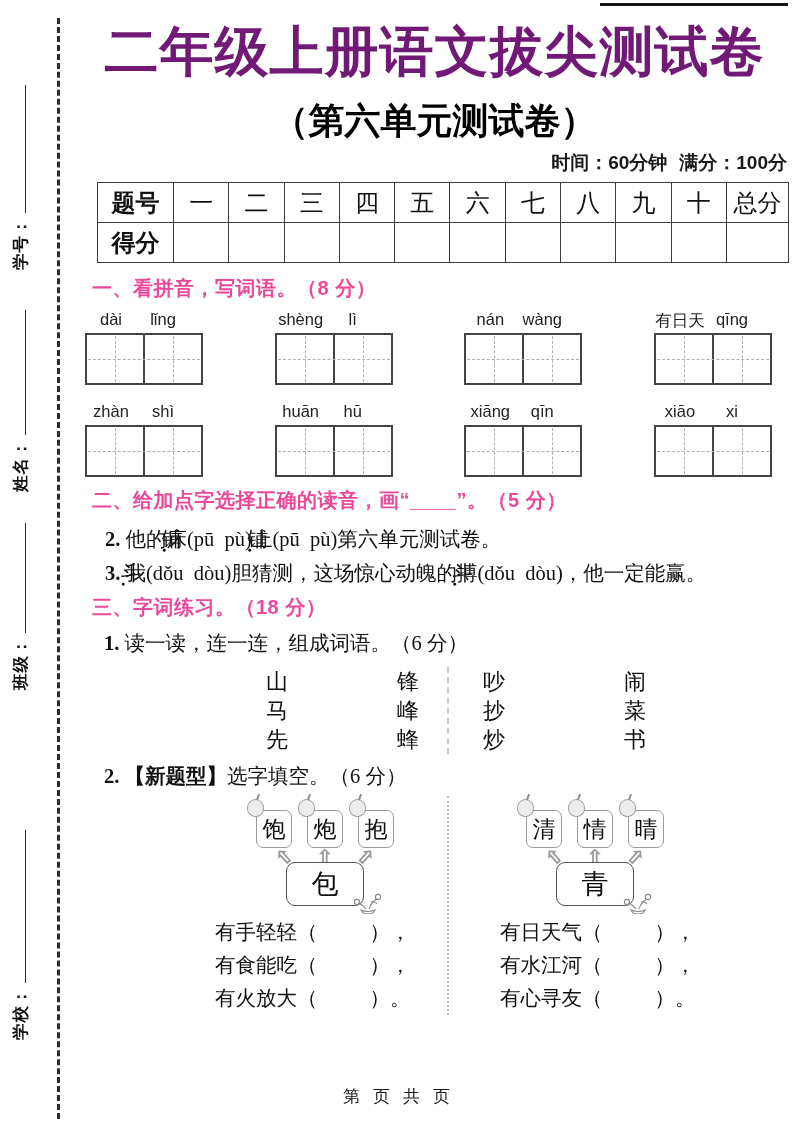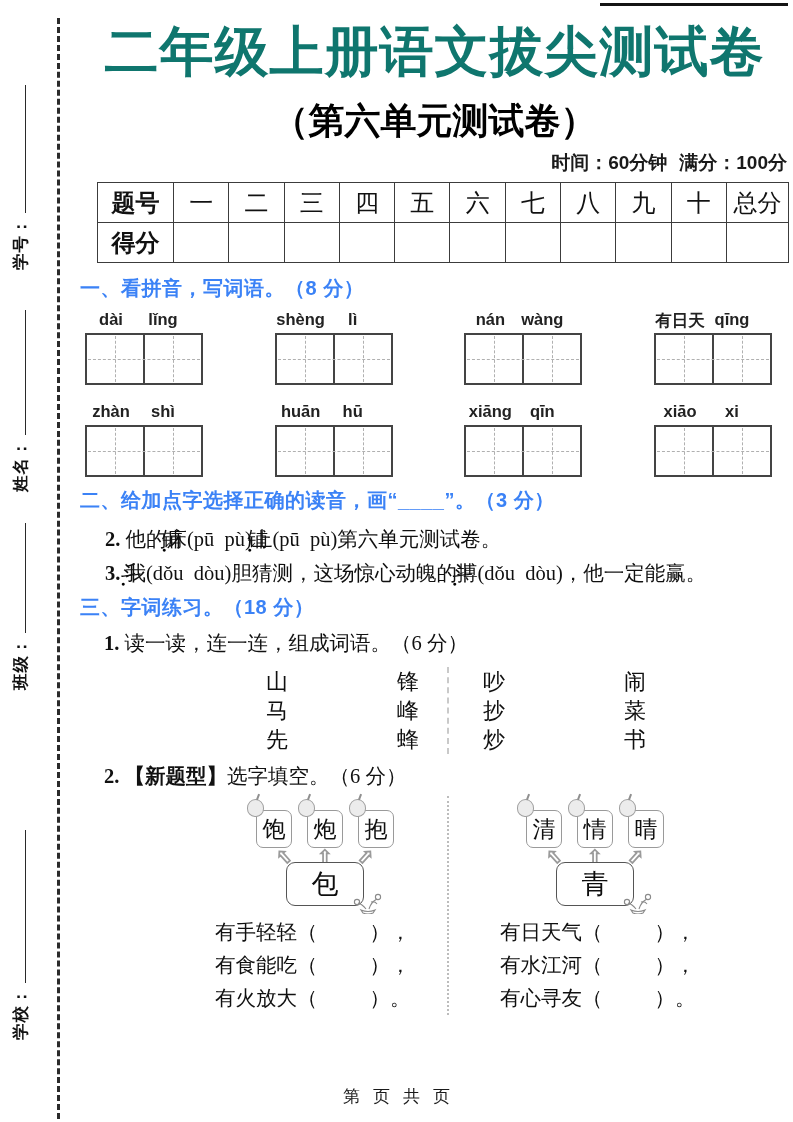--- a/index.html
+++ b/index.html
@@ -15,39 +15,39 @@
   .mlabel{
     position:absolute;left:10px;height:26px;
     transform-origin:0 0;transform:rotate(-90deg);
     display:flex;align-items:baseline;gap:4px;
     font-size:16.5px;font-weight:600;letter-spacing:1px;color:#111;white-space:nowrap;
   }
   .mlabel .u-line{flex:1;height:15px;border-bottom:1.7px solid #2a2a2a;}
   .g1{top:270px;width:185px}.g2{top:492px;width:182px}.g3{top:690px;width:167px}.g4{top:1040px;width:210px}
   
   .content{position:absolute;left:80px;top:0;width:709px;}
-  .title{margin-top:20px;text-align:center;font-size:54px;line-height:62px;font-weight:900;letter-spacing:1px;color:#0f766e;}
+  .title{margin-top:20px;text-align:center;font-size:54px;line-height:62px;font-weight:900;letter-spacing:1px;color:#701a75;}
   .subtitle{margin-top:14px;text-align:center;font-size:36px;line-height:50px;font-weight:800;color:#000;}
   .meta{margin-top:4px;height:24px;display:flex;justify-content:flex-end;gap:12px;
         font-size:19px;font-weight:700;color:#1a1a1a;padding-right:2px;}
   
   table.score{margin:8px 0 0 17px;border-collapse:collapse;table-layout:fixed;width:692px;}
   table.score td{border:1.4px solid #3c3c3c;height:37px;text-align:center;vertical-align:middle;
                  font-size:24px;color:#111;}
   td.hdr{font-weight:600;}
   
-  .sec-head{font-size:20px;font-weight:800;color:#3b82f6;letter-spacing:.5px;}
+  .sec-head{font-size:20px;font-weight:800;color:#ec4899;letter-spacing:.5px;margin-left:12px;}
   .h1x{margin-top:12px;} .h2x{margin-top:10px;} .h3x{margin-top:4px;}
   .sub-head{margin:8px 0 0 24px;font-size:20.5px;color:#111;}
   .sub-head .no{font-weight:800;font-family:"Liberation Serif",serif;}
   .sub-head .tag{font-weight:800;}
   
   .grid-row{display:flex;justify-content:space-between;width:673px;margin-left:5px;}
   .r1{margin-top:8px;} .r2{margin-top:17px;}
-  .gunit{width:104px;font-weight:bold;}
+  .gunit{width:104px;}
   .pyrow{display:flex;height:22px;margin-bottom:1px;}
   .pyrow span{flex:1;text-align:center;font-size:16.5px;color:#222;}
   .wgrid{position:relative;width:114px;height:48px;border:2px solid #444;display:flex;background:#fff;}
   .wgrid::after{content:"";position:absolute;left:1px;right:1px;top:50%;border-top:1px dashed #b0b0b0;}
   .wcell{flex:1;position:relative;}
   .wcell + .wcell{border-left:2px solid #444;}
   .wcell::before{content:"";position:absolute;top:1px;bottom:1px;left:50%;border-left:1px dashed #b0b0b0;}
   
   .items{margin-top:8px;}
   .item{padding-left:50px;text-indent:-25px;font-size:20.5px;line-height:34px;color:#101010;
@@ -251,21 +251,21 @@
           <span>xiāo</span>
           <span>xi</span>
         </div>
       <div class="wgrid">
           <div class="wcell"></div>
           <div class="wcell"></div>
         </div>
     </div>
   </div>
 
-  <div class="sec-head h2x">二、给加点字选择正确的读音，画“____”。（3 分）</div>
+  <div class="sec-head h2x">二、给加点字选择正确的读音，画“____”。（5 分）</div>
   <div class="items kai">
     <div class="item"><span class="no">2.</span><span> </span><span><span>他的床</span><span class="dot-char">铺</span><span>(pū  pù)上</span><span class="dot-char">铺</span><span>(pū  pù)第六单元测试卷。</span></span></div>
     <div class="item"><span class="no">3.</span><span> </span><span><span>我</span><span class="dot-char">斗</span><span>(dǒu  dòu)胆猜测，这场惊心动魄的搏</span><span class="dot-char">斗</span><span>(dǒu  dòu)，他一定能赢。</span></span></div>
   </div>
 
   <div class="sec-head h3x">三、字词练习。（18 分）</div>
 
   <div class="sub-head kai">
     <span class="no">1.</span>
     <span>读一读，连一连，组成词语。（6 分）</span>

